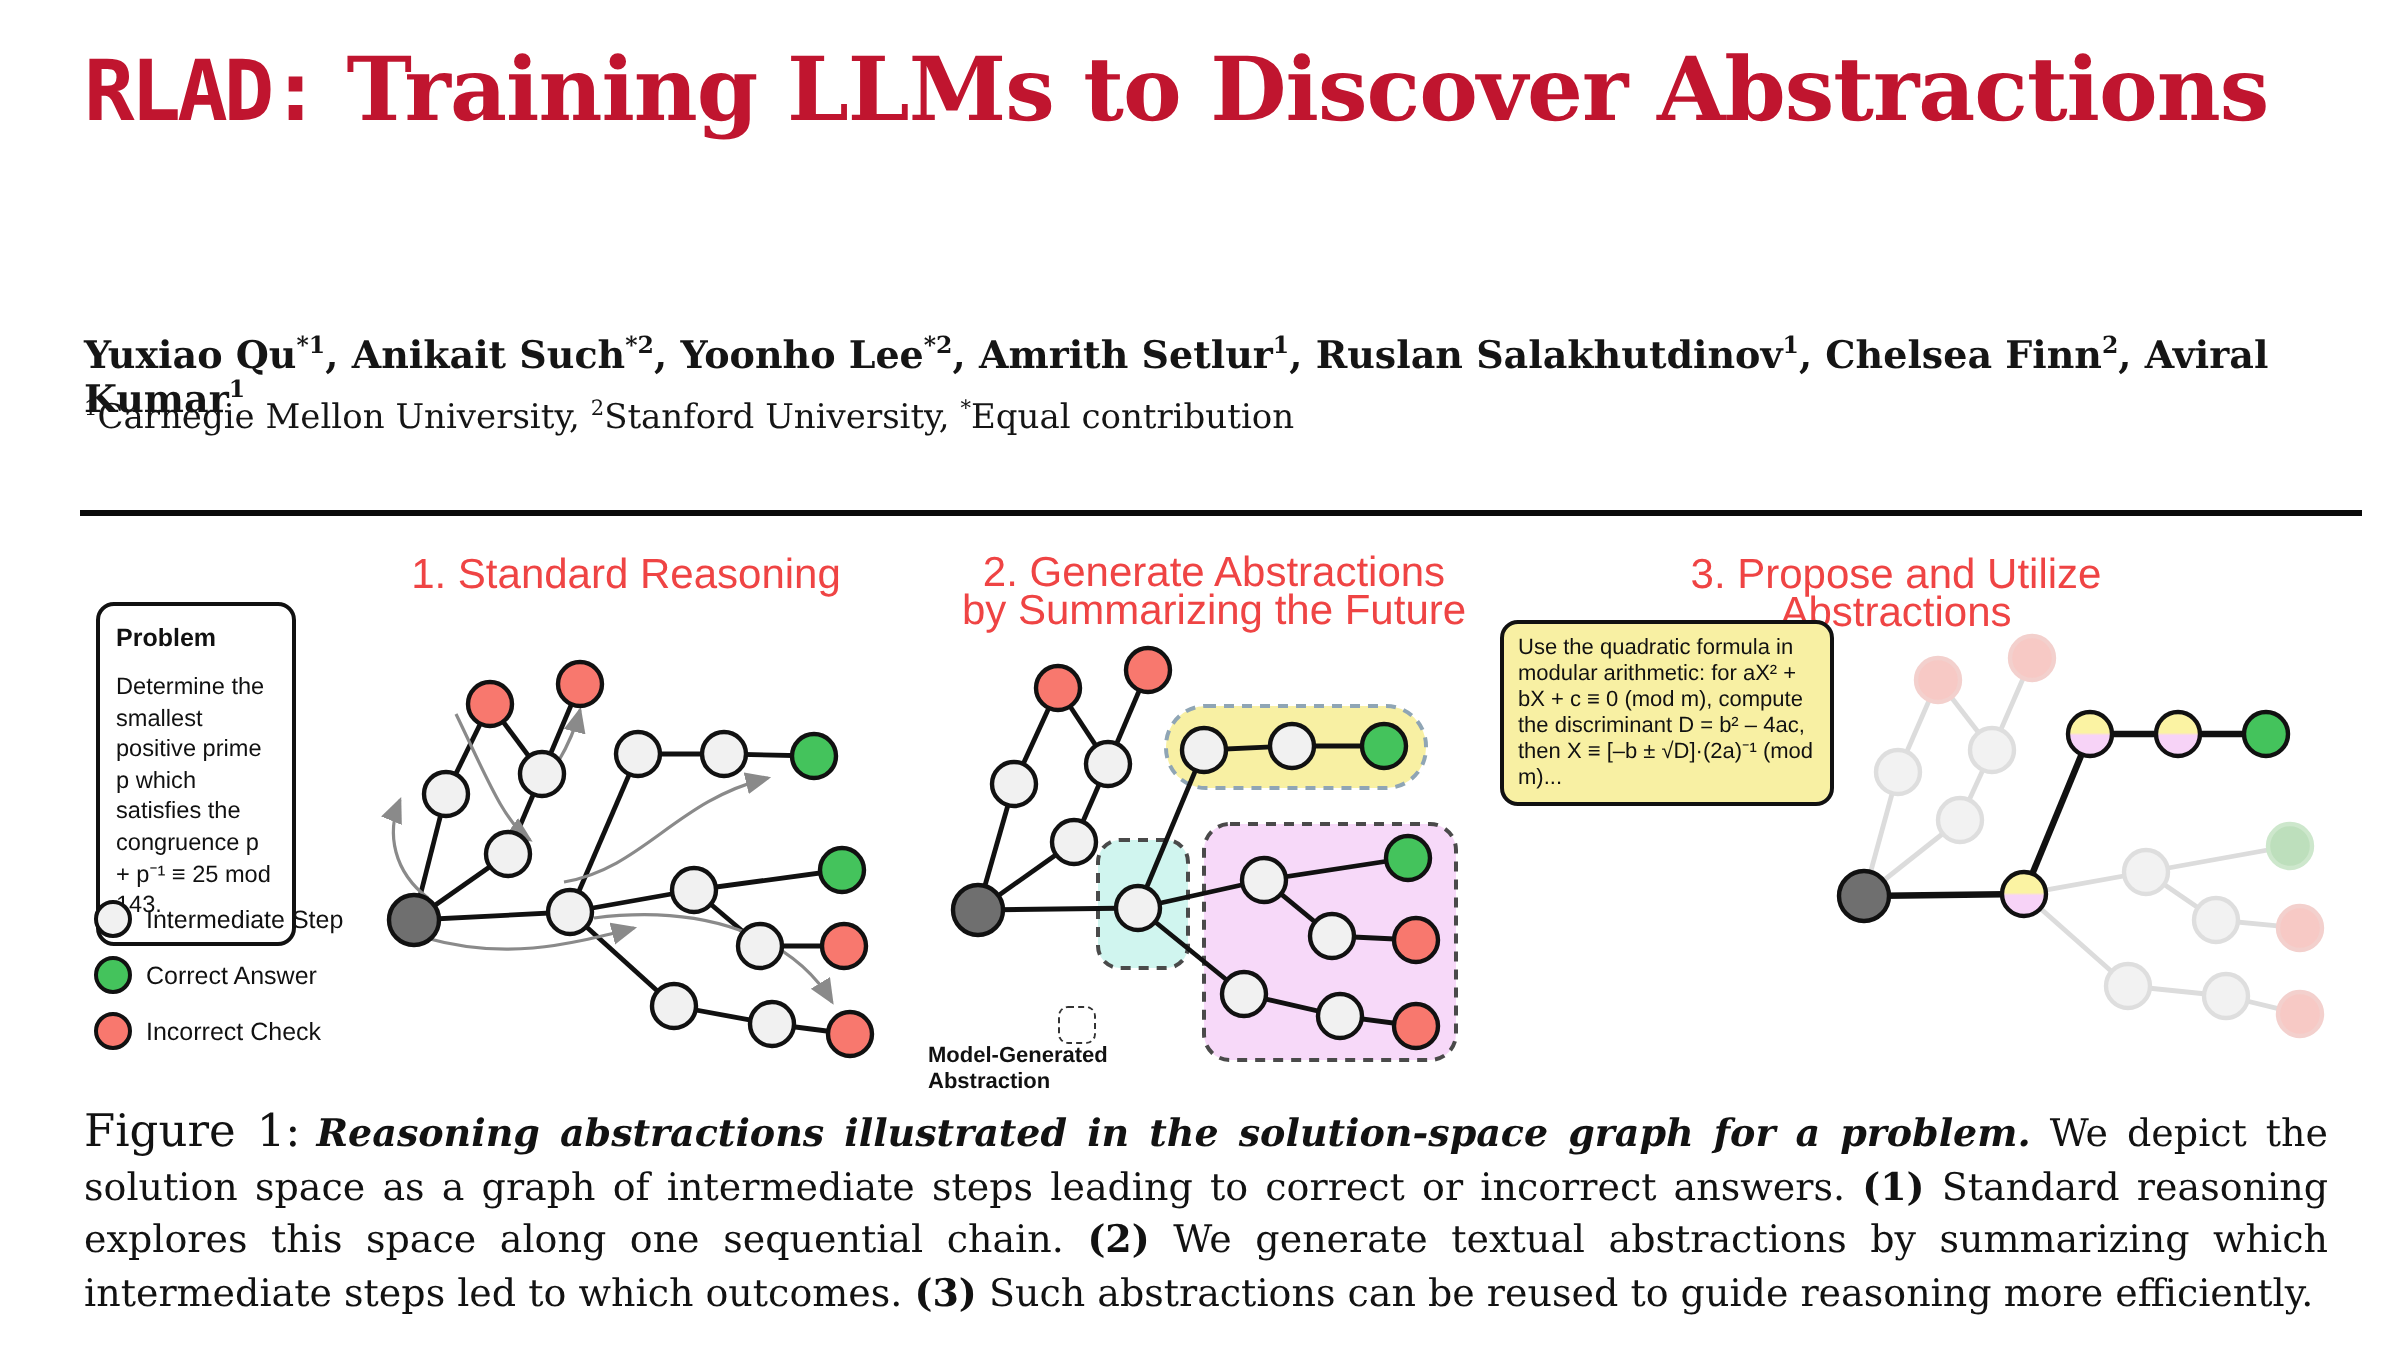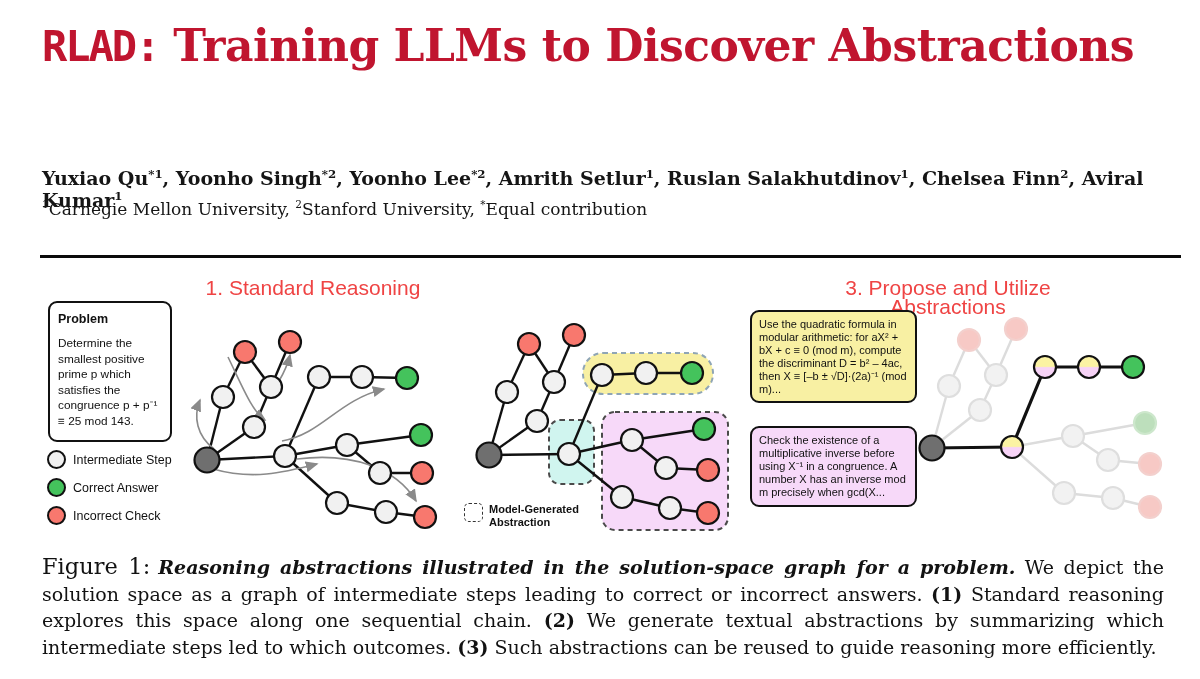--- a/index.html
+++ b/index.html
@@ -19,32 +19,32 @@
   .rule{position:absolute;left:40px;top:255px;width:1141px;height:3px;background:#0b0b0b;}
 
   
   .panel-heading{position:absolute;font-weight:normal;font-size:21px;color:#ef4444;
                  text-align:center;line-height:19px;}
   .ph1{left:183px;top:278px;width:260px;}
   .ph2{left:478px;top:277px;width:258px;}
   .ph3{left:793px;top:278px;width:310px;}
 
   
-  .problem-box{position:absolute;left:48px;top:301px;width:124px;box-sizing:border-box;
+  .problem-box{position:absolute;left:48px;top:301px;width:100px;box-sizing:border-box;
                background:#fff;border:2px solid #111;border-radius:9px;padding:9px 8px 10px 8px;}
   .pb-title{font-weight:bold;font-size:12.5px;margin-bottom:10px;}
   .pb-body{font-size:11.8px;line-height:15.6px;}
   .legend{position:absolute;left:47px;top:450px;}
   .legend-item{display:flex;align-items:center;margin-bottom:9px;}
   .lc{display:inline-block;width:15px;height:15px;border:2.2px solid #111;border-radius:50%;
       margin-right:7px;flex:0 0 auto;}
   .legend-label{font-weight:normal;font-size:12.5px;white-space:nowrap;}
 
   
-  .mg-legend{position:absolute;left:464px;top:503px;display:flex;align-items:flex-start;}
+  .mg-legend{position:absolute;left:464px;top:503px;display:flex;align-items:flex-end;flex-direction:column;}
   .mg-box{display:inline-block;width:17px;height:17px;border:1.6px dashed #333;border-radius:5px;
           margin-right:6px;flex:0 0 auto;}
   .mg-label{font-weight:bold;font-size:11px;line-height:13px;}
 
   
   .abox{position:absolute;left:750px;width:167px;box-sizing:border-box;border:2px solid #111;
         border-radius:9px;padding:6px 7px;font-size:11px;line-height:12.9px;font-weight:400;}
   .abox.yellow{top:310px;background:#F8F0A3;}
   .abox.pink{top:426px;background:#F7D9F9;}
 
@@ -58,21 +58,21 @@
 
   #graph-svg{position:absolute;left:0;top:0;}
 </style>
 </head>
 <body>
 
 <div class="page">
 
   <h1 class="title"><span class="mono">RLAD:</span><span> Training LLMs to Discover Abstractions</span><br></h1>
 
-  <div class="authors" id="authors"><span>Yuxiao Qu</span><sup>*1</sup>, <span>Yoonho Singh</span><sup>*2</sup>, <span>Yoonho Lee</span><sup>*2</sup>, <span>Amrith Setlur</span><sup>1</sup>, <span>Ruslan Salakhutdinov</span><sup>1</sup>, <span>Chelsea Finn</span><sup>2</sup>, <span>Aviral Kumar</span><sup>1</sup></div>
+  <div class="authors" id="authors"><span>Yuxiao Qu</span><sup>*1</sup>, <span>Anikait Such</span><sup>*2</sup>, <span>Yoonho Lee</span><sup>*2</sup>, <span>Amrith Setlur</span><sup>1</sup>, <span>Ruslan Salakhutdinov</span><sup>1</sup>, <span>Chelsea Finn</span><sup>2</sup>, <span>Aviral Kumar</span><sup>1</sup></div>
   <div class="affils" id="affils"><sup>1</sup><span>Carnegie Mellon University, </span><sup>2</sup><span>Stanford University, </span><sup>*</sup><span>Equal contribution</span></div>
   <div class="rule"></div>
 
   <svg id="graph-svg" width="1200" height="679" viewBox="0 0 1200 679">
       <defs>
         <marker id="ah" markerWidth="9" markerHeight="8" refX="7" refY="3.5" orient="auto">
           <path d="M0,0 L8,3.5 L0,7 Z" fill="#8A8A8A"></path>
         </marker>
         <linearGradient id="bicolor" x1="0" y1="0" x2="0" y2="1">
           <stop offset="0" stop-color="#FBF3A3"></stop>
@@ -188,20 +188,21 @@
       <circle cx="1073" cy="436" r="11" fill="#F2F2F2" stroke="#DEDEDE" stroke-width="2.2"></circle>
       <circle cx="1145" cy="423" r="11" fill="#BDDFBC" stroke="#CDE7CC" stroke-width="2.2"></circle>
       <circle cx="1108" cy="460" r="11" fill="#F2F2F2" stroke="#DEDEDE" stroke-width="2.2"></circle>
       <circle cx="1150" cy="464" r="11" fill="#F7C9C5" stroke="#F3D0CD" stroke-width="2.2"></circle>
       <circle cx="1064" cy="493" r="11" fill="#F2F2F2" stroke="#DEDEDE" stroke-width="2.2"></circle>
       <circle cx="1113" cy="498" r="11" fill="#F2F2F2" stroke="#DEDEDE" stroke-width="2.2"></circle>
       <circle cx="1150" cy="507" r="11" fill="#F7C9C5" stroke="#F3D0CD" stroke-width="2.2"></circle>
     </svg>
 
   <div class="panel-heading ph1">1. Standard Reasoning</div>
+  <div class="panel-heading ph2"><span>2. Generate Abstractions</span><br><span>by Summarizing the Future</span></div>
   <div class="panel-heading ph3">3. Propose and Utilize Abstractions</div>
 
   <div class="problem-box">
     <div class="pb-title">Problem</div>
     <div class="pb-body">Determine the smallest positive prime p which satisfies the congruence p + p⁻¹ ≡ 25 mod 143.</div>
   </div>
 
   <div class="legend">
     <div class="legend-item">
       <span class="lc" style="background: rgb(241, 241, 241);"></span>
@@ -216,17 +217,16 @@
       <span class="legend-label">Incorrect Check</span>
     </div>
   </div>
 
   <div class="mg-legend">
     <span class="mg-box"></span>
     <span class="mg-label"><span>Model-Generated</span><br><span>Abstraction</span></span>
   </div>
 
   <div class="abox yellow">Use the quadratic formula in modular arithmetic: for aX² + bX + c ≡ 0 (mod m), compute the discriminant D = b² – 4ac, then X ≡ [–b ± √D]·(2a)⁻¹ (mod m)...</div>
-  <div class="abox pink">Check the existence of a multiplicative inverse before using X⁻¹ in a congruence. A number X has an inverse mod m precisely when gcd(X...</div>
 
   <div class="caption"><span class="cap-label">Figure 1:</span><span class="cap-lead">Reasoning abstractions illustrated in the solution-space graph for a problem.</span><span id="cap-segments"><span> We depict the solution space as a graph of intermediate steps leading to correct or incorrect answers. </span><b>(1)</b><span> Standard reasoning explores this space along one sequential chain. </span><b>(2)</b><span> We generate textual abstractions by summarizing which intermediate steps led to which outcomes. </span><b>(3)</b><span> Such abstractions can be reused to guide reasoning more efficiently.</span></span></div>
 
 </div>
 
 </body></html>

